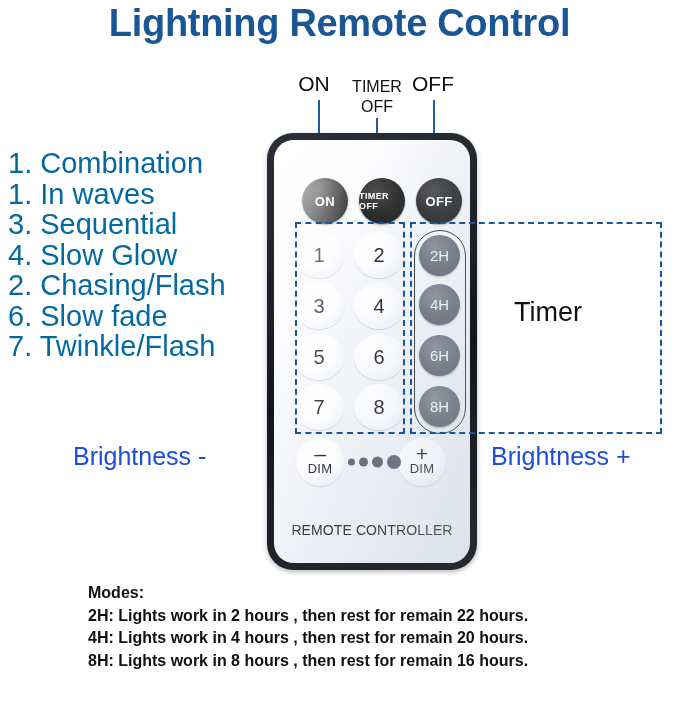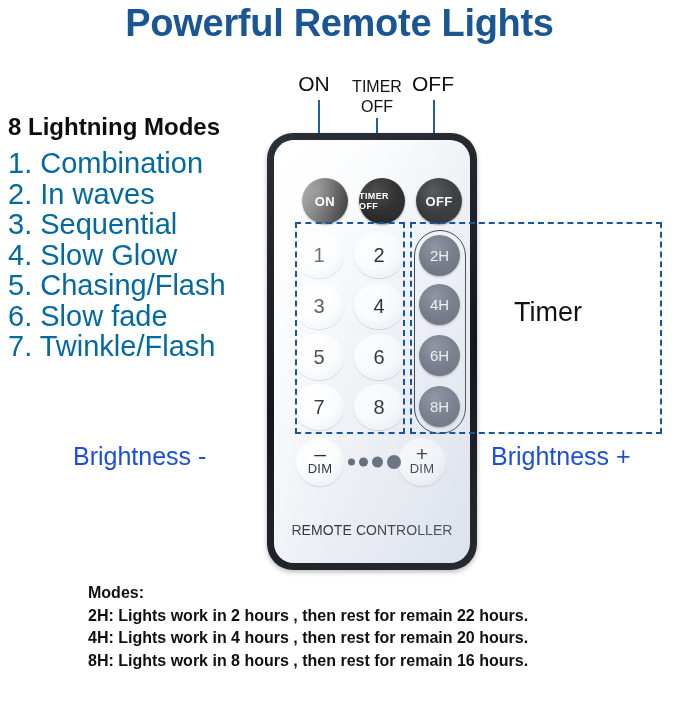--- a/index.html
+++ b/index.html
@@ -269,29 +269,28 @@
     color: #101010;
     line-height: 22.5px;
     white-space: nowrap;
   }
 </style>
 </head>
 <body>
 
 <div id="page">
 
-  <div class="title">Powerful Remote Lights</div>
-
-  <div class="modes-heading">8 Lightning Modes</div>
+  <div class="title">Lightning Remote Control</div>
+
   <div class="modes-list">
     <div class="mode-item">1. Combination</div>
-    <div class="mode-item">2. In waves</div>
+    <div class="mode-item">1. In waves</div>
     <div class="mode-item">3. Sequential</div>
     <div class="mode-item">4. Slow Glow</div>
-    <div class="mode-item">5. Chasing/Flash</div>
+    <div class="mode-item">2. Chasing/Flash</div>
     <div class="mode-item">6. Slow fade</div>
     <div class="mode-item">7. Twinkle/Flash</div>
   </div>
 
   <div class="callout-label callout-on">ON</div>
   <div class="callout-timer-off">
     <div>TIMER</div>
     <div>OFF</div>
   </div>
   <div class="callout-label callout-off">OFF</div>

